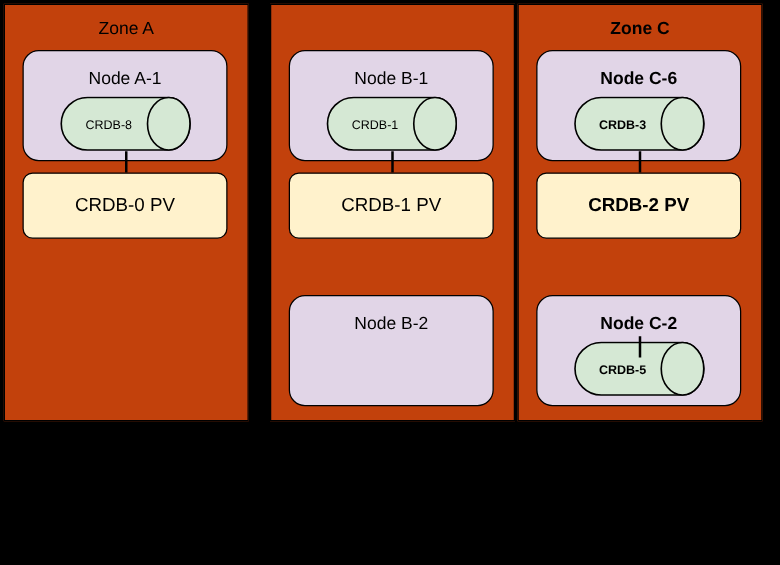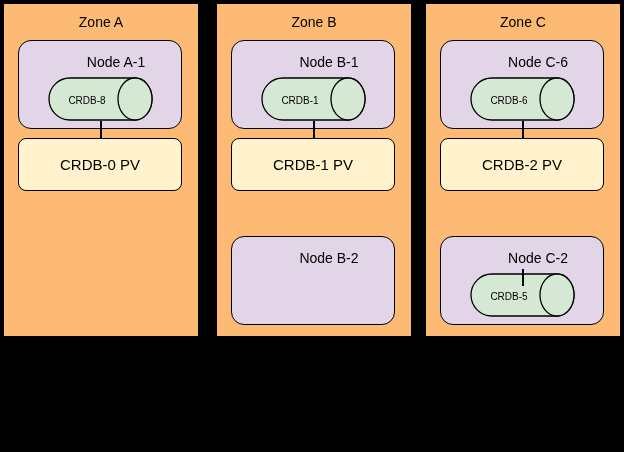--- a/index.html
+++ b/index.html
@@ -7,43 +7,43 @@
     width: 624px; height: 452px;
     background: #000000;
     position: relative;
     font-family: "Liberation Sans", sans-serif;
     color: #000000;
     overflow: hidden;
   }
   .zone {
     position: absolute; top: 3px;
     width: 196px; height: 334px;
-    background: #fdba74;
+    background: #c2410c;
     border: 1.5px solid #000;
     box-sizing: border-box;
   }
   .zone-a { left: 3px; }
   .zone-b { left: 216px; }
-  .zone-c { left: 425px; }
+  .zone-c { left: 414px; font-weight: bold; }
   .zone-label {
     position: absolute; top: 10px; left: 0; width: 100%;
     text-align: center; font-size: 14px; line-height: 17px;
   }
   .node {
     position: absolute; left: 14px; width: 164px; height: 89px;
     background: #e1d5e7;
     border: 1px solid #000;
     border-radius: 13px;
     box-sizing: border-box;
   }
   .node-1 { top: 36px; }
   .node-2 { top: 184px; margin-top: 48px; }
   .node-label {
     position: absolute; top: 13px; left: 0; width: 100%;
-    text-align: center; font-size: 14px; line-height: 17px; padding-left: 16px;
+    text-align: center; font-size: 14px; line-height: 17px;
   }
   .cylinder {
     position: absolute; left: 28px; top: 36px;
     width: 106px; height: 46px;
   }
   .cylinder svg { display: block; }
   .cyl-label {
     position: absolute; left: 0; top: 0; width: 80px; height: 100%;
     display: flex; align-items: center; justify-content: center;
     font-size: 10px;
@@ -85,21 +85,20 @@
     </div>
 
     <div class="connector connector-1"></div>
 
     <div class="pv pv-1">
       <span>CRDB-0 PV</span>
     </div>
   </div>
 
   <div class="zone zone-b">
-    <div class="zone-label">Zone B</div>
 
     <div class="node node-1">
       <div class="node-label">Node B-1</div>
       <div class="cylinder">
         <svg width="106" height="46" viewBox="0 0 106 46">
           <path d="M 23,1 L 88,1 A 17,21 0 0 1 88,43 L 23,43 A 21,21 0 0 1 23,1 Z" fill="#d5e8d4" stroke="#000" stroke-width="1.3"></path>
           <ellipse cx="88" cy="22" rx="17" ry="21" fill="#d5e8d4" stroke="#000" stroke-width="1.3"></ellipse>
         </svg>
         <div class="cyl-label">CRDB-1</div>
       </div>
@@ -119,21 +118,21 @@
   <div class="zone zone-c">
     <div class="zone-label">Zone C</div>
 
     <div class="node node-1">
       <div class="node-label">Node C-6</div>
       <div class="cylinder">
         <svg width="106" height="46" viewBox="0 0 106 46">
           <path d="M 23,1 L 88,1 A 17,21 0 0 1 88,43 L 23,43 A 21,21 0 0 1 23,1 Z" fill="#d5e8d4" stroke="#000" stroke-width="1.3"></path>
           <ellipse cx="88" cy="22" rx="17" ry="21" fill="#d5e8d4" stroke="#000" stroke-width="1.3"></ellipse>
         </svg>
-        <div class="cyl-label">CRDB-6</div>
+        <div class="cyl-label">CRDB-3</div>
       </div>
     </div>
 
     <div class="connector connector-1"></div>
 
     <div class="pv pv-1">
       <span>CRDB-2 PV</span>
     </div>
 
     <div class="node node-2">

